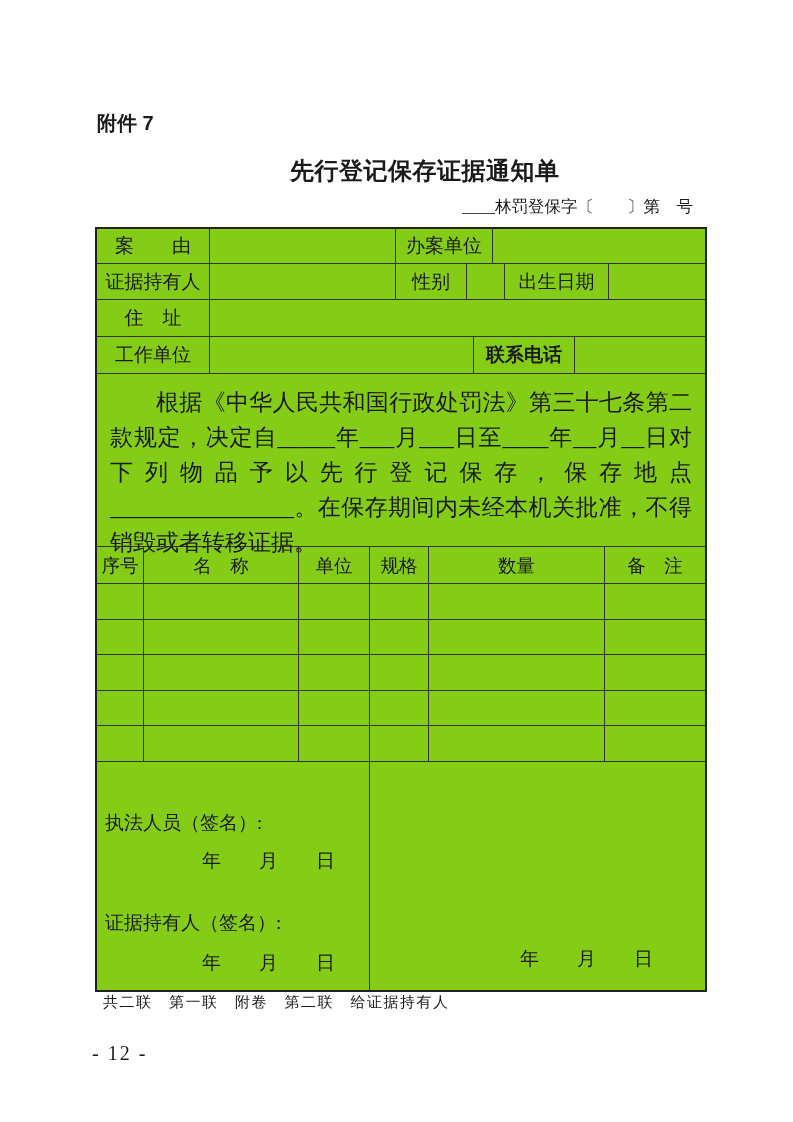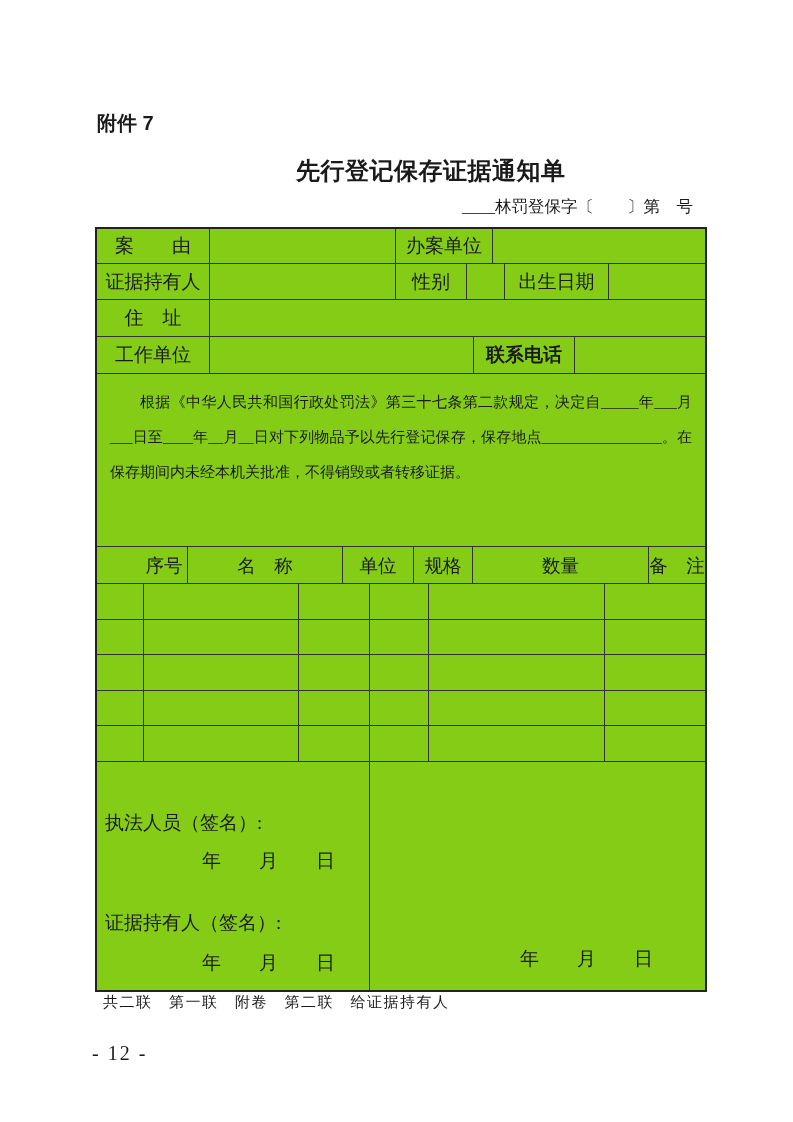--- a/index.html
+++ b/index.html
@@ -8,21 +8,21 @@
     position: relative;
     width: 753px; height: 1122px;
     background: #ffffff;
     color: #1a1a1a;
     font-family: "Liberation Serif", "DejaVu Serif", serif;
     overflow: hidden;
   }
   .heading-font { font-family: "Liberation Sans", "DejaVu Sans", sans-serif; font-weight: bold; }
 
   .attachment-label { position: absolute; left: 97px; top: 110px; font-size: 20px; }
-  .doc-title { position: absolute; left: 296px; top: 155px; font-size: 24px; letter-spacing: 0.5px; }
+  .doc-title { position: absolute; left: 290px; top: 155px; font-size: 24px; letter-spacing: 0.5px; }
   .ref-number { position: absolute; left: 462px; top: 196px; font-size: 16.5px; white-space: nowrap; }
 
   .form-table {
     position: absolute; left: 95px; top: 227px;
     width: 612px; height: 765px;
     border: 2px solid #222;
     display: flex; flex-direction: column;
     background: #84cc16;
   }
   .row { display: flex; border-bottom: 1px solid #333; flex: 0 0 auto; }
@@ -37,25 +37,25 @@
 
   .h35 { height: 35px; } .h36 { height: 36px; } .h37 { height: 37px; }
   .w113 { width: 113px; } .w186 { width: 186px; } .w97 { width: 97px; }
   .w71 { width: 71px; }  .w38 { width: 38px; }  .w104 { width: 104px; }
   .w264 { width: 264px; } .w101 { width: 101px; font-weight: bold; }
   .w47 { width: 47px; }  .w155 { width: 155px; } .w59 { width: 59px; } .w176 { width: 176px; }
 
   .statement-row { height: 173px; border-bottom: 1px solid #333; }
   .statement-cell {
     width: 100%; padding: 11px 13px 0 13px;
-    font-size: 15px; line-height: 35px;
+    font-size: 23px; line-height: 35px;
     text-indent: 2em; text-align: justify;
   }
 
-  .items-header { height: 37px; padding-left: 44px; }
+  .items-header { height: 37px; }
   .items-header .cell { font-size: 18.5px; }
   .items-rows { display: flex; flex-direction: column; height: 178px; border-bottom: 1px solid #333; }
   .item-row { display: flex; flex: 1 1 auto; border-bottom: 1px solid #333; }
   .item-row:last-child { border-bottom: none; }
   .item-row .cell { font-size: 18px; }
 
   .signature-row { height: 228px; display: flex; }
   .sig-left  { width: 273px; border-right: 1px solid #333; position: relative; font-size: 19px; }
   .sig-right { flex: 1 1 auto; position: relative; font-size: 19px; }
   .sig-abs { position: absolute; white-space: nowrap; }

